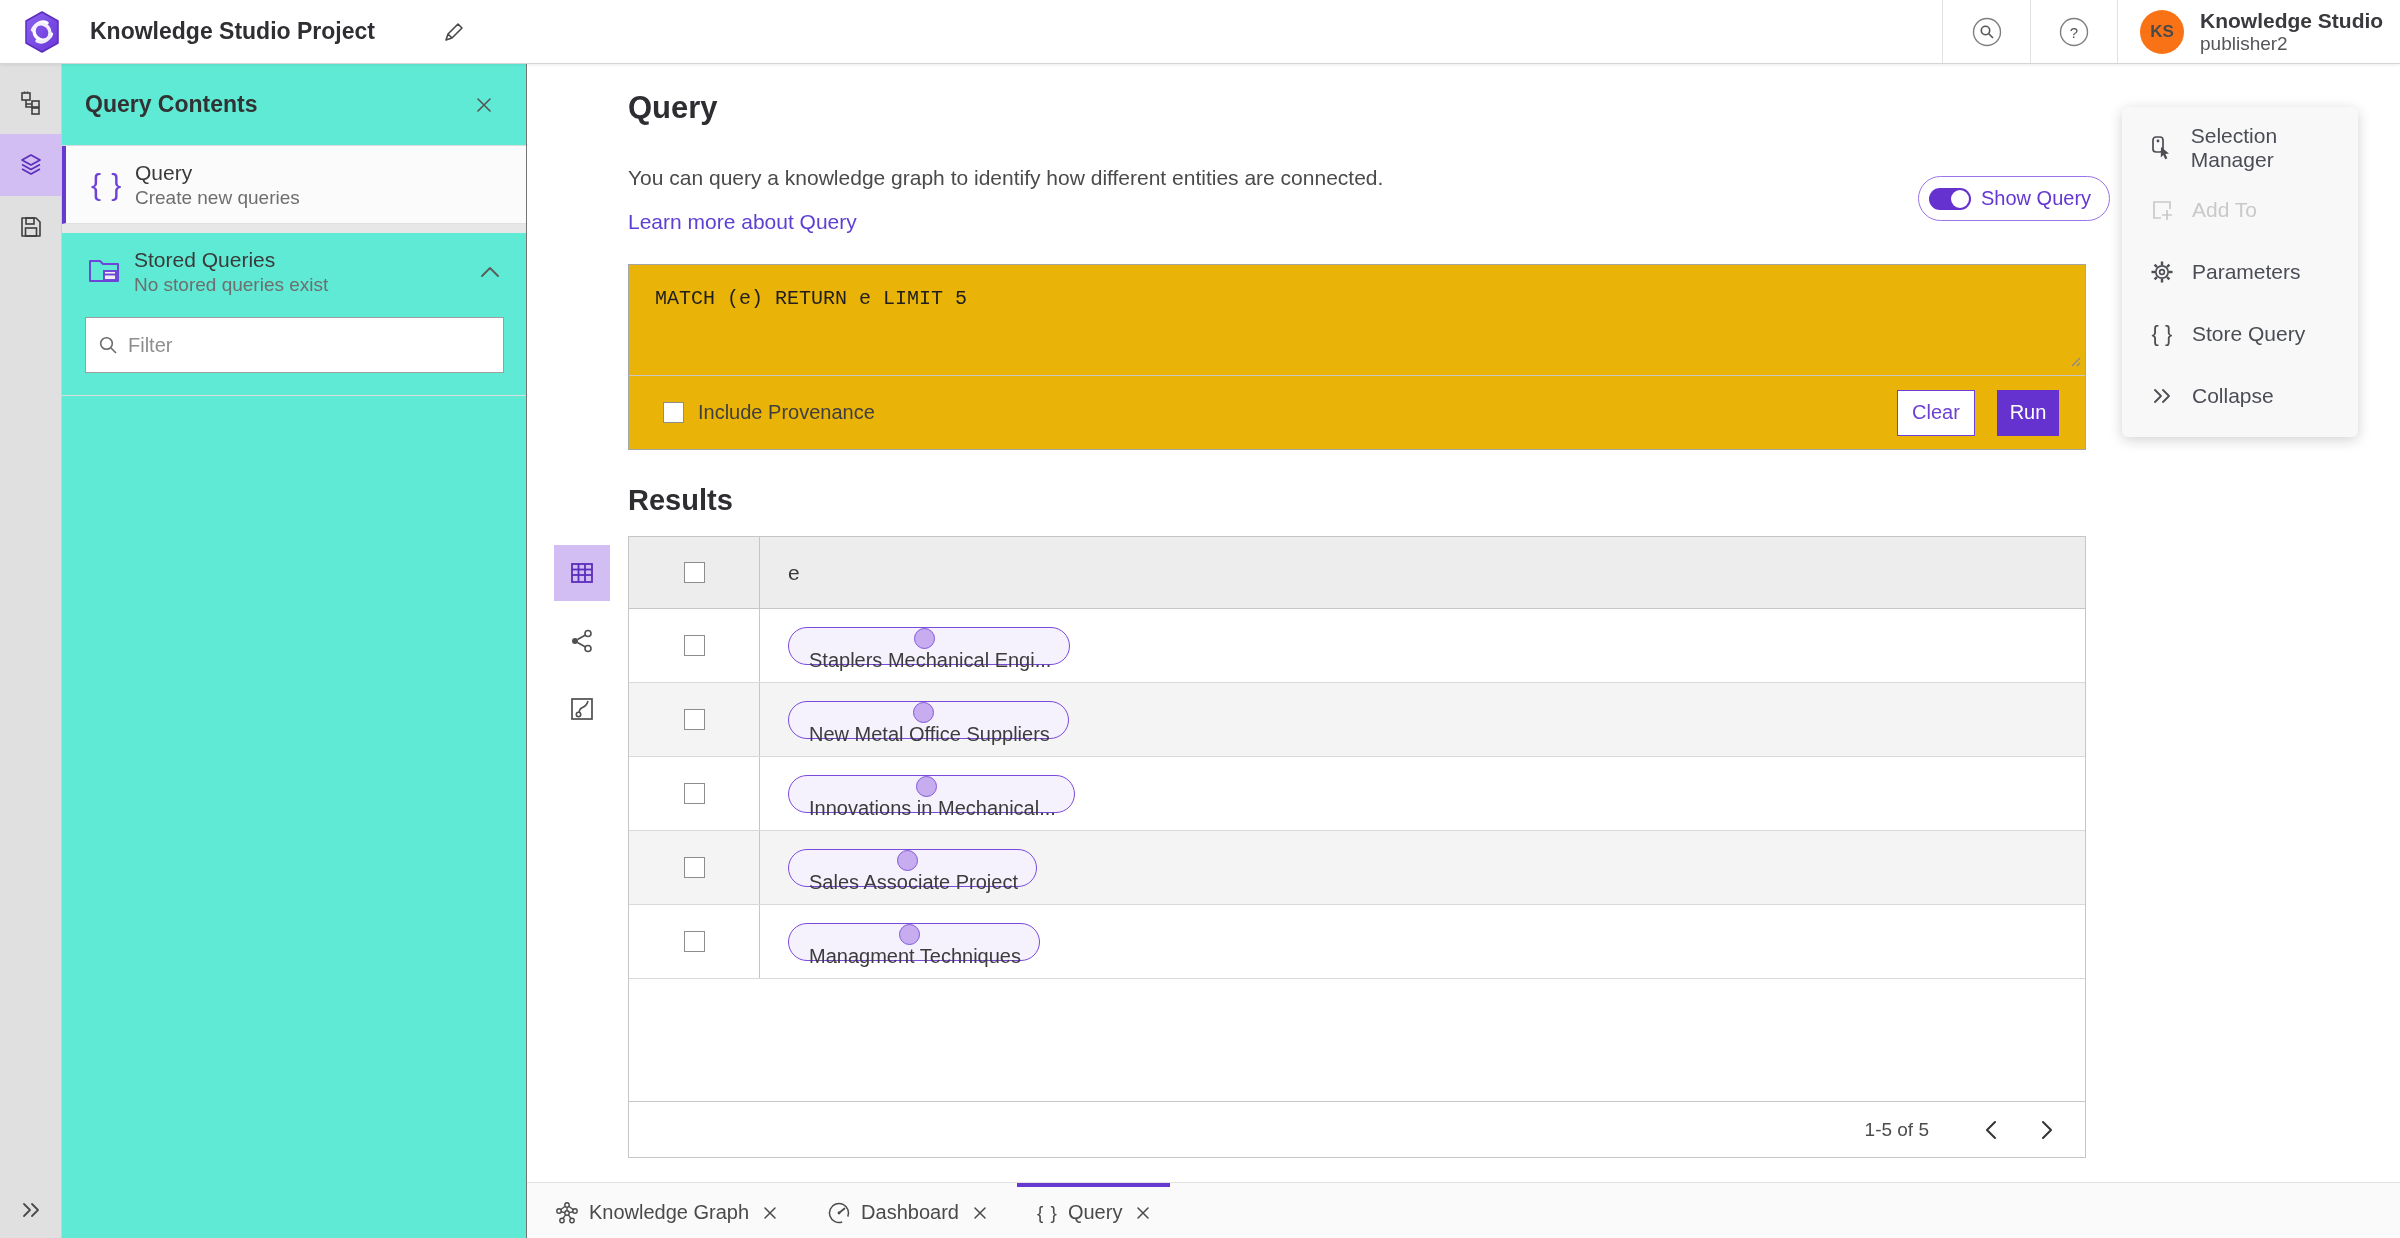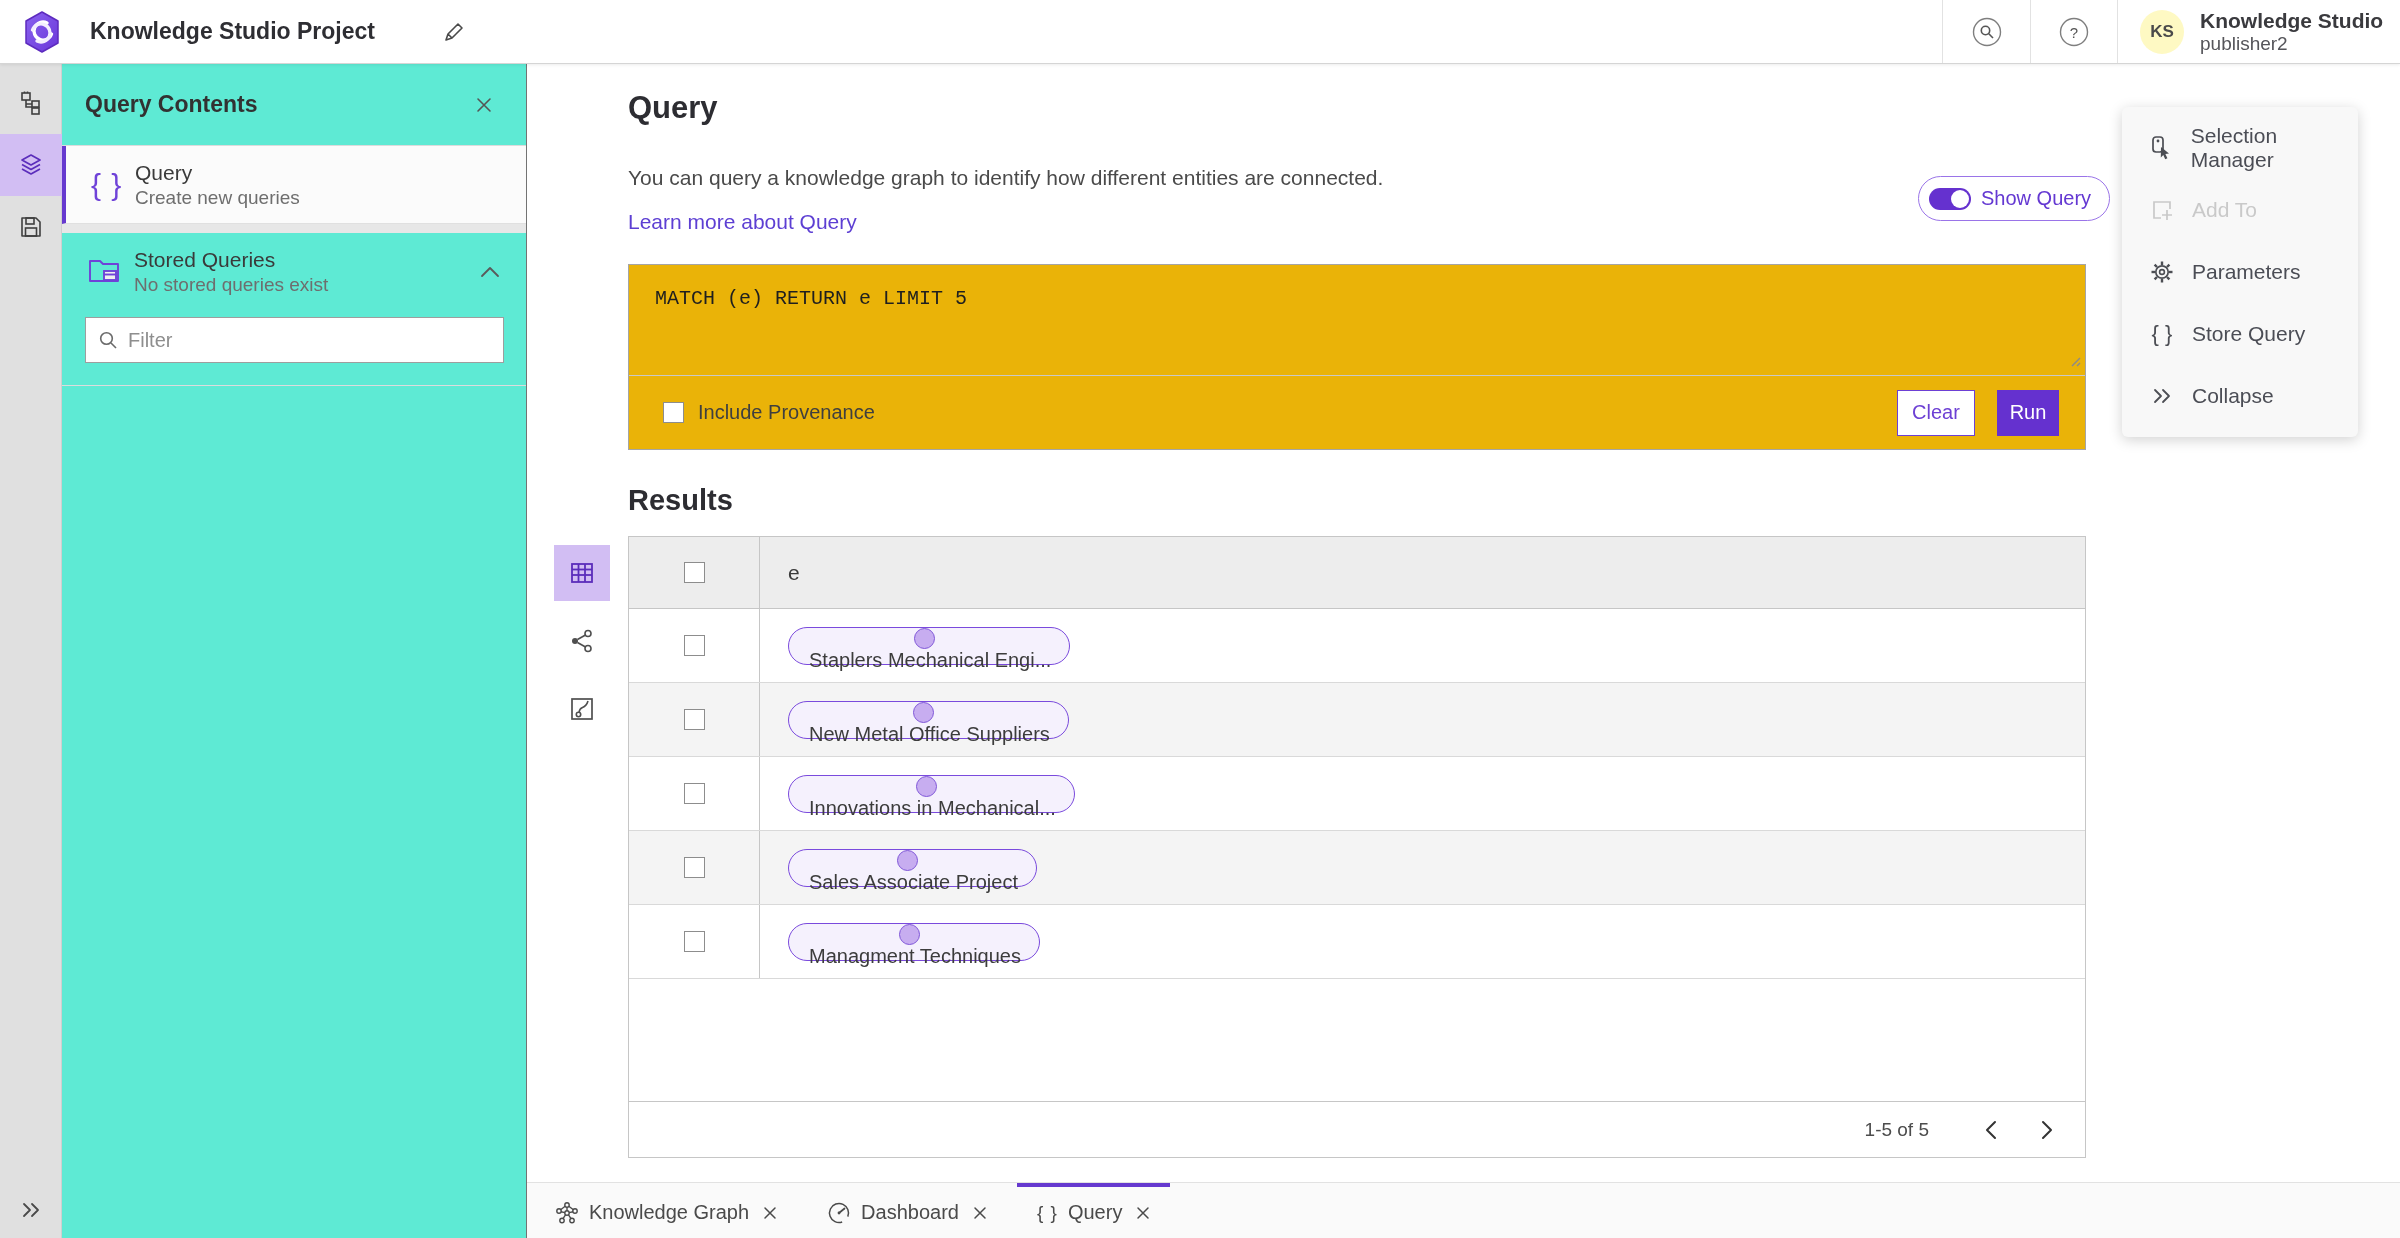--- a/index.html
+++ b/index.html
@@ -11,21 +11,21 @@
     display:flex; align-items:center; position:relative; z-index:20;
     box-shadow:0 1px 3px rgba(0,0,0,.08); }
   .logo { width:44px; height:44px; margin-left:20px; flex:0 0 auto; }
   .proj-title { margin-left:26px; font-size:23px; font-weight:700; color:#2e2e33; }
   .pencil-btn { margin-left:62px; width:34px; height:34px; display:flex; align-items:center;
     justify-content:center; cursor:pointer; }
   .topbar-right { margin-left:auto; display:flex; align-items:center; height:100%; }
   .tb-cell { width:88px; height:100%; display:flex; align-items:center; justify-content:center;
     border-left:1px solid #e2e2e2; cursor:pointer; }
   .tb-cell.last { border-right:1px solid #e2e2e2; }
-  .avatar { width:44px; height:44px; border-radius:50%; background:#fef9c3; color:#4a4a4a;
+  .avatar { width:44px; height:44px; border-radius:50%; background:#f97316; color:#4a4a4a;
     font-size:17px; font-weight:700; display:flex; align-items:center; justify-content:center;
     margin:0 16px 0 22px; }
   .user-block { line-height:1.12; padding-right:14px; min-width:200px; }
   .user-block .app-name { font-size:21px; font-weight:700; color:#3a3a3e; }
   .user-block .user-name { font-size:19px; color:#55555a; }
 
   
   .app-body { display:flex; height:1174px; }
 
   
@@ -48,21 +48,21 @@
   .query-item { background:#fbfbfb; border-left:4px solid #6639cf; border-bottom:1px solid #e0e0e0;
     height:78px; display:flex; align-items:center; padding-left:25px; cursor:pointer; }
   .braces-glyph { color:#6f42d8; font-size:30px; font-weight:400; letter-spacing:1px; width:44px; }
   .item-text .t1 { font-size:21px; color:#3a3a3a; }
   .item-text .t2 { font-size:19px; color:#6e6e6e; margin-top:2px; }
   .section-gap { height:9px; background:#e7e7e7; }
   .stored-row { height:78px; display:flex; align-items:center; padding:0 26px 0 26px; cursor:pointer; }
   .stored-row .icon-wrap { width:46px; color:#6f42d8; }
   .chev-up { margin-left:auto; color:#5a5a5a; display:flex; }
   .filter-wrap { padding:6px 22px 22px 23px; border-bottom:1px solid #dcdcdc; }
-  .filter-box { height:46px; background:#fff; border:1px solid #9e9e9e; display:flex;
+  .filter-box { height:56px; background:#fff; border:1px solid #9e9e9e; display:flex;
     align-items:center; padding:0 12px; }
   .filter-box input { border:none; outline:none; flex:1; font-size:20px; margin-left:10px;
     font-family:"Liberation Sans", sans-serif; color:#3a3a3a; background:transparent; }
   .filter-box input::placeholder { color:#8e8e8e; }
 
   
   .main { flex:1; background:#fff; position:relative; }
   .h1 { position:absolute; left:101px; top:26px; font-size:31px; font-weight:700; color:#2d2d32; }
   .desc { position:absolute; left:101px; top:102px; font-size:21px; color:#4a4a4a; }
   .learn-link { position:absolute; left:101px; top:146px; font-size:21px; color:#5d3fd3;

